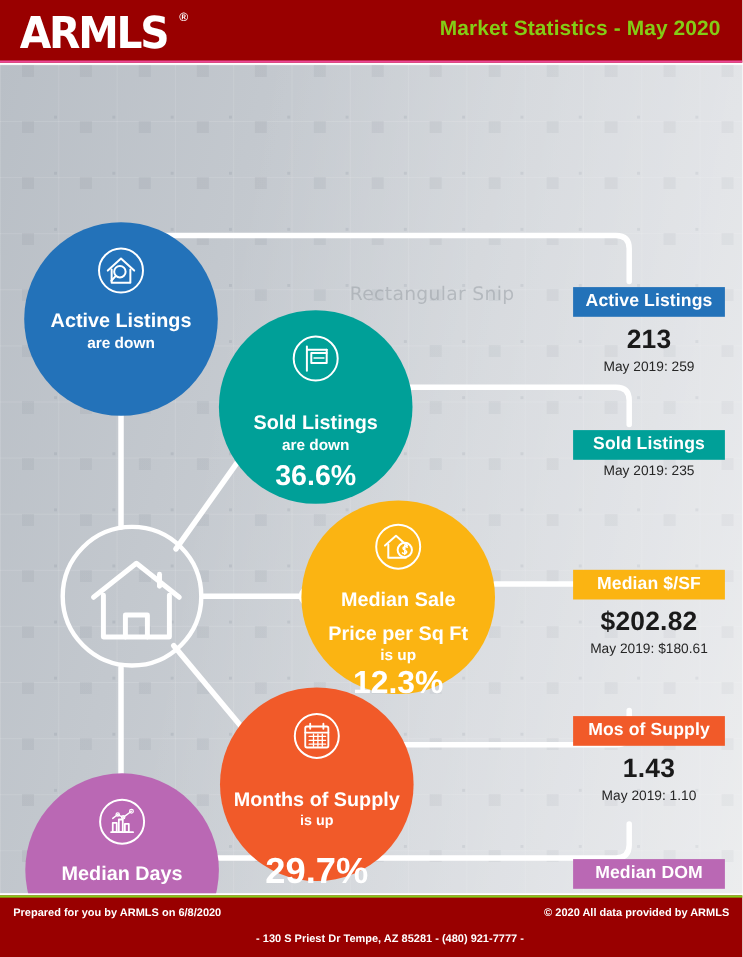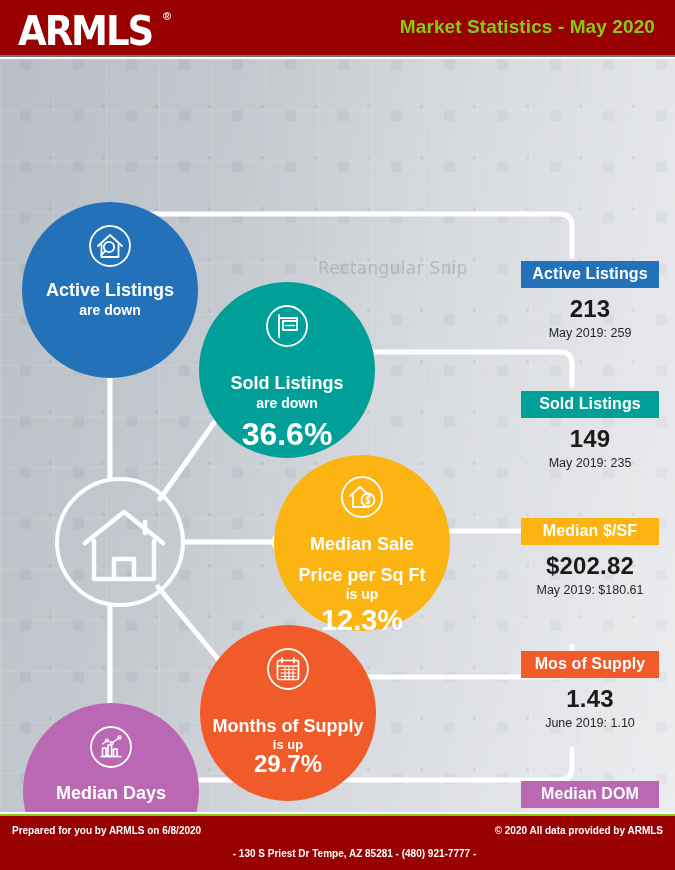--- a/index.html
+++ b/index.html
@@ -8,21 +8,21 @@
     font-family:"Liberation Sans", sans-serif;
     background:#ffffff;
     position:relative;
     overflow:hidden;
   }
 
   
   .header {
     position:absolute; left:0; top:0; width:675px; height:57px;
     background:#990000;
-    border-bottom:2px solid #737373;
+    border-bottom:2px solid #ec4899;
   }
   .logo {
     position:absolute; left:18px; top:8px;
     font-family:"DejaVu Sans", sans-serif;
     font-size:40px; font-weight:bold; color:#ffffff;
     letter-spacing:-2px;
     font-stretch:condensed;
     transform:scaleX(1.03);
     transform-origin:left center;
   }
@@ -110,37 +110,37 @@
   #c-active .b-title{ font-size:18px; margin-top:9px;}
   #c-active .b-sub  { font-size:14px; margin-top:2px;}
   #c-active .b-pct  { font-size:29px; margin-top:8px;}
 
   #c-sold {
     left:199px; top:223px; width:176px; height:176px; background:#00a098;
     padding-top:14px;
   }
   #c-sold .b-title{ font-size:18px; margin-top:22px;}
   #c-sold .b-sub  { font-size:14px; margin-top:2px;}
-  #c-sold .b-pct  { font-size:32px; margin-top:7px;}
+  #c-sold .b-pct  { font-size:26px; margin-top:7px;}
 
   #c-median {
     left:274px; top:396px; width:176px; height:176px; background:#fbb412;
     padding-top:12px;
   }
   #c-median .b-title{ font-size:18px; margin-top:12px;}
   #c-median .b-sub  { font-size:14px; margin-top:1px;}
   #c-median .b-pct  { font-size:29px; margin-top:4px;}
 
   #c-supply {
     left:200px; top:566px; width:176px; height:176px; background:#f15a29;
     padding-top:14px;
   }
   #c-supply .b-title{ font-size:18px; margin-top:22px;}
   #c-supply .b-sub  { font-size:13px; margin-top:1px;}
-  #c-supply .b-pct  { font-size:24px; margin-top:0;}
+  #c-supply .b-pct  { font-size:33px; margin-top:22px;}
 
   #c-dom {
     left:23px; top:644px; width:176px; height:176px; background:#ba68b4;
     padding-top:14px;
   }
   #c-dom .b-title{ font-size:18px; margin-top:11px;}
 
   
   .stat { position:absolute; width:138px; text-align:center; }
   .stat .s-label {
@@ -329,34 +329,33 @@
   </div>
 
   <div class="stat" id="s-active">
     <span class="s-label">Active Listings</span>
     <span class="s-value">213</span>
     <span class="s-prev">May 2019: 259</span>
   </div>
 
   <div class="stat" id="s-sold">
     <span class="s-label">Sold Listings</span>
-    <span class="s-value">149</span>
     <span class="s-prev">May 2019: 235</span>
   </div>
 
   <div class="stat" id="s-price">
     <span class="s-label">Median $/SF</span>
     <span class="s-value">$202.82</span>
     <span class="s-prev">May 2019: $180.61</span>
   </div>
 
   <div class="stat" id="s-supply">
     <span class="s-label">Mos of Supply</span>
     <span class="s-value">1.43</span>
-    <span class="s-prev">June 2019: 1.10</span>
+    <span class="s-prev">May 2019: 1.10</span>
   </div>
 
   <div class="stat" id="s-dom">
     <span class="s-label">Median DOM</span>
 
   </div>
 
 </div>
 
 <div class="footer">

